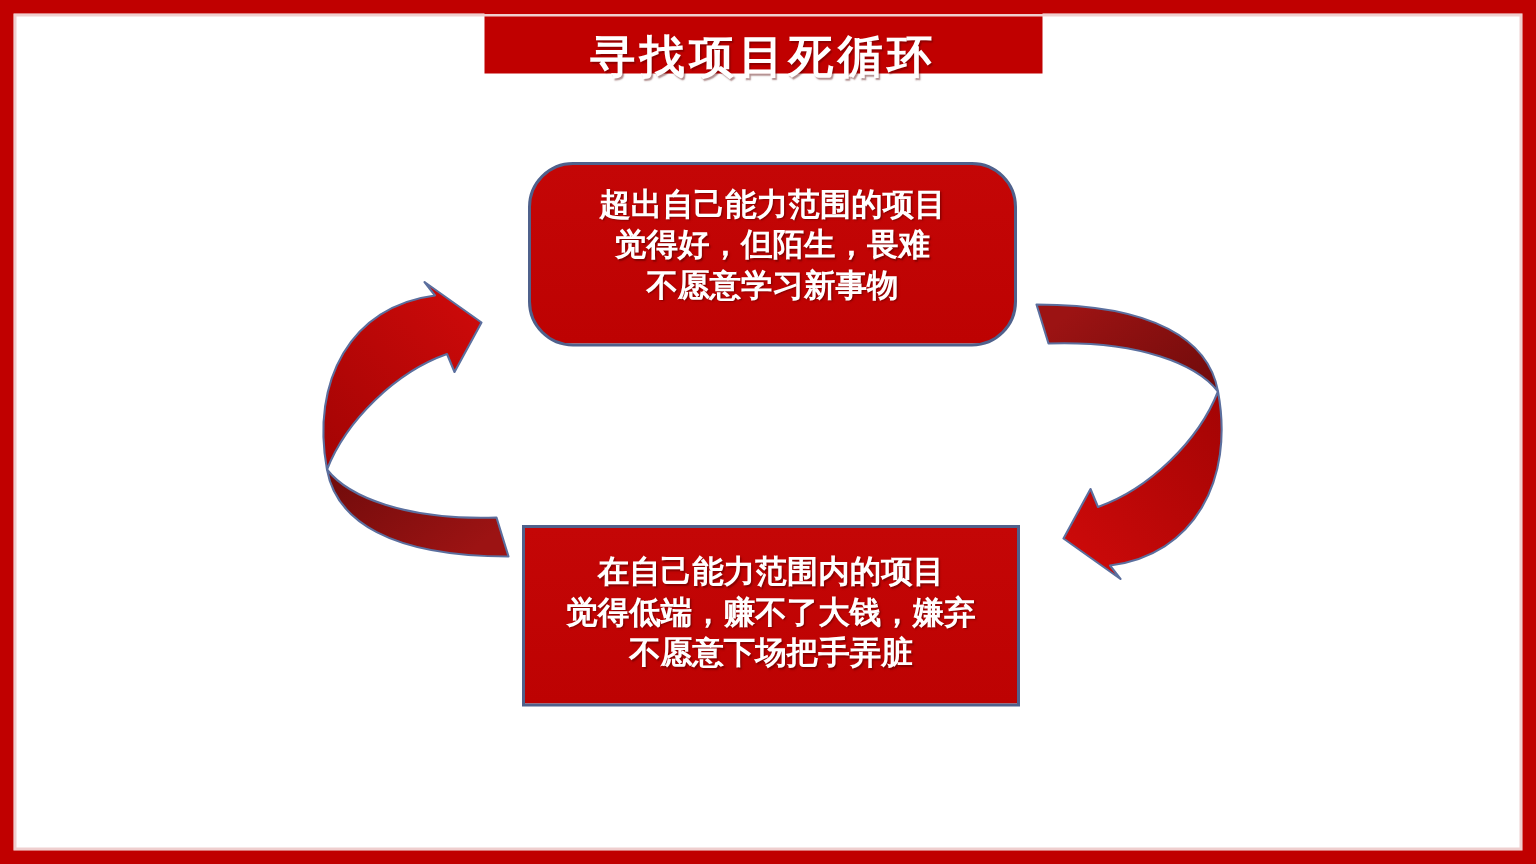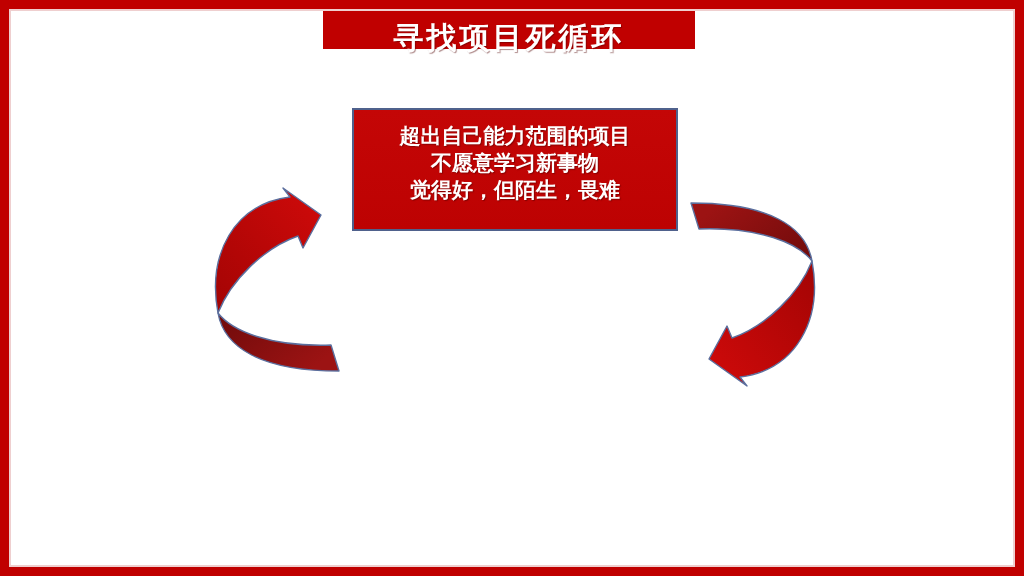--- a/index.html
+++ b/index.html
@@ -31,39 +31,39 @@
   }
   .box {
     position:absolute; box-sizing:border-box; z-index:3;
     background:linear-gradient(180deg,#c40606 0%,#bd0202 100%);
     border:2px solid #4f618c;
     color:#ffffff; font-weight:bold; font-size:21px; line-height:27px;
     text-align:center;
     display:flex; flex-direction:column; justify-content:center;
     text-shadow:1px 1px 1px rgba(90,0,0,0.55);
   }
-  .box-top    { left:352px; top:108px; width:326px; height:123px; padding-bottom:12px; }
+  .box-top    { left:352px; top:108px; width:326px; height:123px; padding-bottom:12px;border-radius:30px; }
   .box-bottom { left:348px; top:350px; width:332px; height:121px; padding-bottom:4px; }
   .arrow { position:absolute; width:134px; height:192px; z-index:2; }
   .arrow-left  { left:212px; top:186px; }
   .arrow-right { left:684px; top:196px; transform:rotate(180deg); }
 </style>
 </head>
 <body>
 
 <div class="slide">
 
   <div class="title-banner">
     <span>寻找项目死循环</span>
   </div>
 
   <div class="box box-top">
     <div>超出自己能力范围的项目</div>
+    <div>觉得好，但陌生，畏难</div>
     <div>不愿意学习新事物</div>
-    <div>觉得好，但陌生，畏难</div>
   </div>
 
   <div class="arrow arrow-left">
     <svg width="134" height="192" viewBox="0 0 134 192" xmlns="http://www.w3.org/2000/svg">
       <defs>
         <linearGradient id="gL-bright" x1="0%" y1="100%" x2="100%" y2="0%">
           <stop offset="0%" stop-color="#a30404"></stop>
           <stop offset="100%" stop-color="#d00a0a"></stop>
         </linearGradient>
         <linearGradient id="gL-dark" x1="0%" y1="0%" x2="100%" y2="60%">
@@ -86,16 +86,21 @@
         <linearGradient id="gR-dark" x1="0%" y1="0%" x2="100%" y2="60%">
           <stop offset="0%" stop-color="#6f0b0b"></stop>
           <stop offset="100%" stop-color="#9c1313"></stop>
         </linearGradient>
       </defs>
       <path d="M 6,127 C 12,161 48,185 127,185 L 119,159 C 58,161 20,145 6,127 Z" fill="url(#gR-dark)" stroke="#5b6f9e" stroke-width="1.4" stroke-linejoin="round"></path>
       <path d="M 6,127 C -5,68 22,18 78,11 L 71,2 L 109,29 L 91,62 L 86,50 C 52,62 19,94 6,127 Z" fill="url(#gR-bright)" stroke="#5b6f9e" stroke-width="1.4" stroke-linejoin="round"></path>
     </svg>
   </div>
 
+  <div class="box box-bottom">
+    <div>在自己能力范围内的项目</div>
+    <div>觉得低端，赚不了大钱，嫌弃</div>
+    <div>不愿意下场把手弄脏</div>
+  </div>
 
   <div class="frame"></div>
 
 </div>
 
 </body></html>

